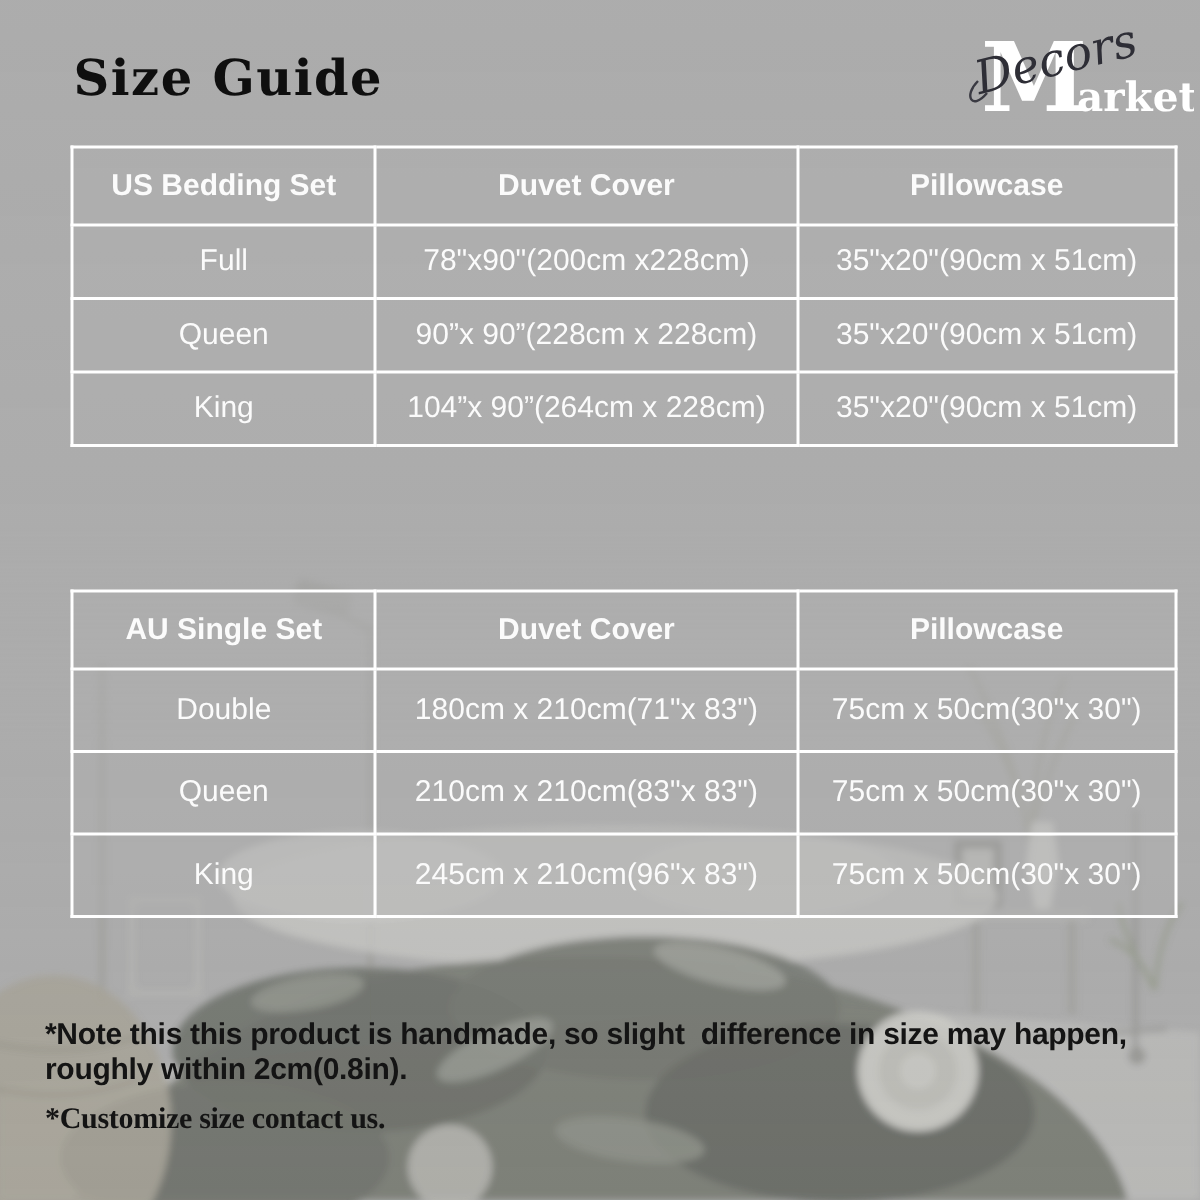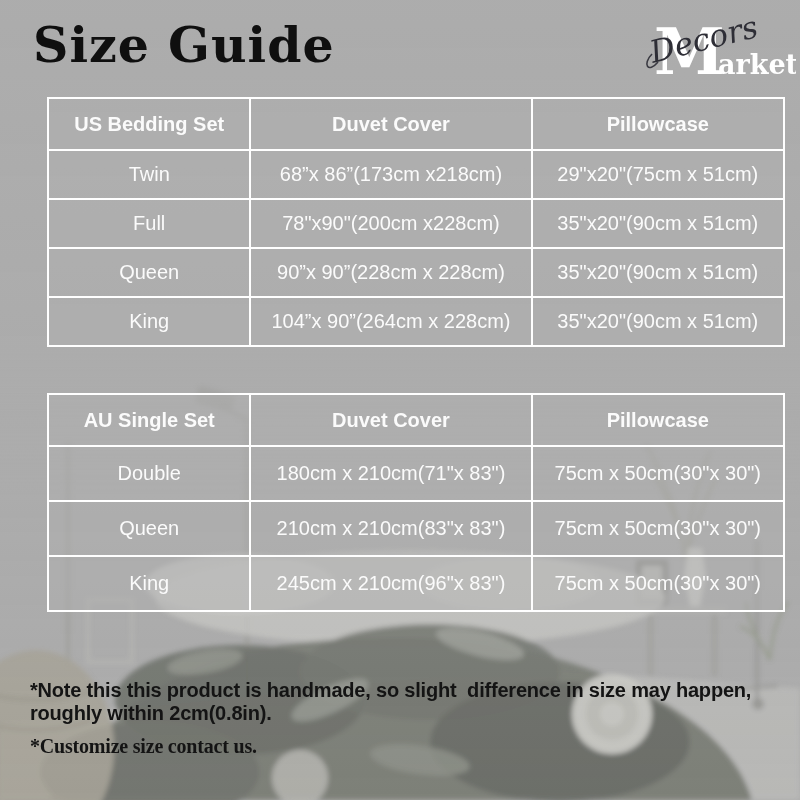--- a/index.html
+++ b/index.html
@@ -12,23 +12,23 @@
   .veil{
     position:absolute;inset:0;pointer-events:none;
     background:linear-gradient(180deg,
       rgba(172,172,172,0.92) 0%,
       rgba(172,172,172,0.88) 44%,
       rgba(172,172,172,0.55) 52%,
       rgba(172,172,172,0.30) 62%,
       rgba(172,172,172,0.22) 100%);
   }
   .title{
-    position:absolute;left:33px;top:16px;margin:0;
+    position:absolute;left:33px;top:16px;margin:16px;
     font-family:"DejaVu Serif","Liberation Serif",serif;
-    font-weight:700;font-size:49px;letter-spacing:1px;color:#0f0f0f;
+    font-weight:700;font-size:33px;letter-spacing:1px;color:#0f0f0f;
   }
   .logo{position:absolute;left:634px;top:4px;width:162px;height:92px;}
   .size-table{
     position:absolute;left:47px;width:738px;
     border-collapse:collapse;table-layout:fixed;
     text-align:center;color:#fbfbfb;
   }
   .t-us{top:97px;}
   .t-au{top:393px;}
   .size-table th,.size-table td{
@@ -132,25 +132,20 @@
       </colgroup>
     <thead>
       <tr>
         <th>US Bedding Set</th>
         <th>Duvet Cover</th>
         <th>Pillowcase</th>
       </tr>
     </thead>
     <tbody>
       <tr>
-        <td>Twin</td>
-        <td>68”x 86”(173cm x218cm)</td>
-        <td>29"x20"(75cm x 51cm)</td>
-      </tr>
-      <tr>
         <td>Full</td>
         <td>78"x90"(200cm x228cm)</td>
         <td>35"x20"(90cm x 51cm)</td>
       </tr>
       <tr>
         <td>Queen</td>
         <td>90”x 90”(228cm x 228cm)</td>
         <td>35"x20"(90cm x 51cm)</td>
       </tr>
       <tr>

